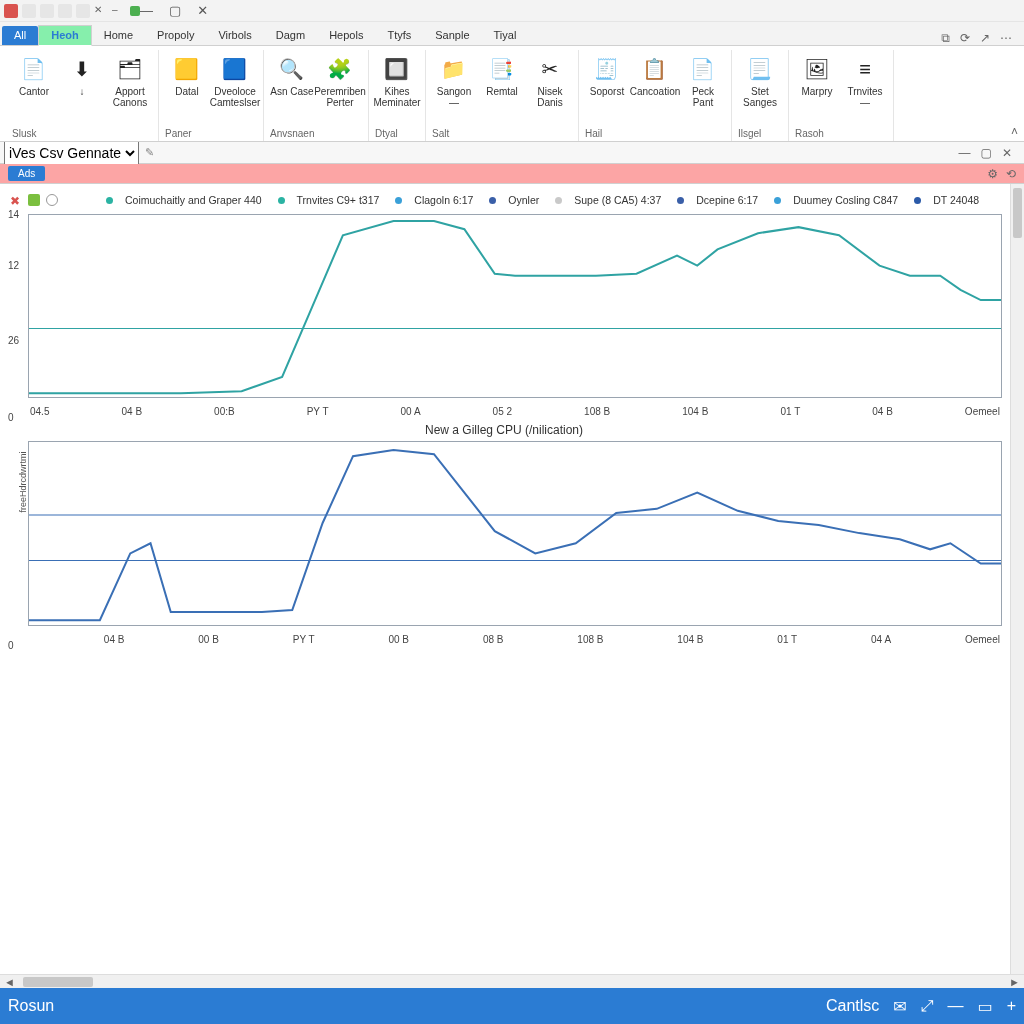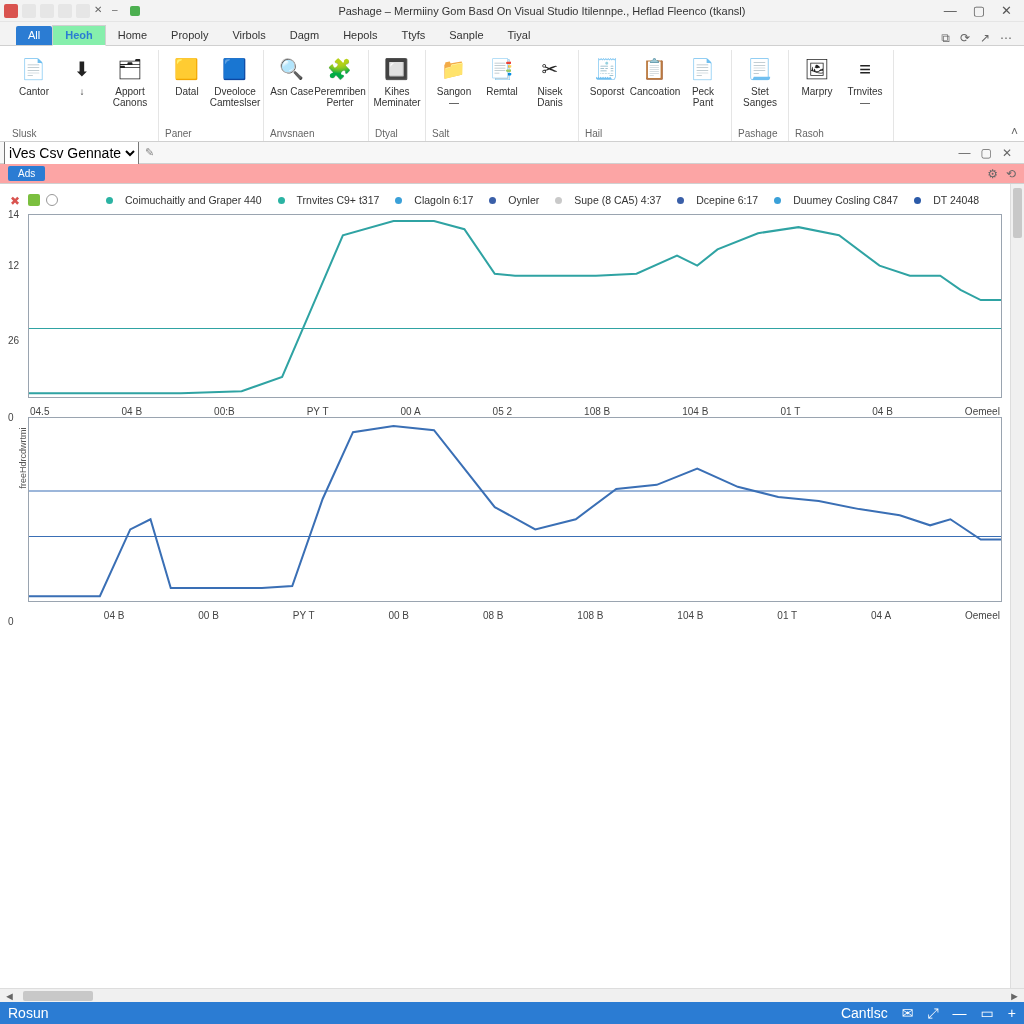--- a/index.html
+++ b/index.html
@@ -28,21 +28,21 @@
   .titlebar .title-text { flex: 1; text-align: center; font-size: 11px; color: #333; }
   .titlebar .win-controls { display: flex; gap: 16px; padding-right: 8px; font-size: 13px; color:#555;}
   .titlebar .win-controls span { cursor: default; }
   
   .tabs {
     height: 24px;
     background: #f3f3f3;
     display: flex;
     align-items: flex-end;
     border-bottom: 1px solid #d0d0d0;
-    padding-left: 16px;
+    padding-left: 2px;
   }
   .tabs .tab {
     padding: 3px 12px 4px;
     font-size: 11px;
     color: #333;
     cursor: default;
   }
   .tabs .tab.file {
     background: #2b7cd3;
     color: #fff;
@@ -217,46 +217,45 @@
   .hscroll {
     height:14px;
     background:#f0f0f0;
     border-top:1px solid #ddd;
     display:flex;
     align-items:center;
   }
   .hscroll .thumb { width:70px;height:10px;background:#c8c8c8;border-radius:2px;margin-left:4px;}
   
   .statusbar {
-    height:22px;
+    height:36px;
     background:#2b7cd3;
     color:#fff;
     display:flex;
     align-items:center;
     padding:0 8px;
-    font-size:14px;
+    font-size:16px;
     gap:14px;
   }
   .statusbar .right { margin-left:auto; display:flex; gap:14px; align-items:center;}
 </style>
 </head>
 <body>
 
 <div class="titlebar">
   <div class="qat">
     <span style="background:#d9534f"></span>
     <span style="background:#e6e6e6"></span>
     <span style="background:#e6e6e6"></span>
     <span style="background:#e6e6e6"></span>
     <span style="background:#e6e6e6"></span>
     <span style="font-size:10px;color:#666">✕</span>
     <span style="font-size:10px;color:#666">–</span>
     <span style="background:#4caf50;width:10px;height:10px"></span>
   </div>
-  <div class="title-text">Pashage – Mermiiny Gom Basd On Visual Studio Itilennpe., Heflad Fleenco (tkansl)</div>
   <div class="win-controls">
     <span>—</span>
     <span>▢</span>
     <span>✕</span>
   </div>
 </div>
 
 <div class="tabs">
   <div class="tab file">All</div>
   <div class="tab active">Heoh</div>
@@ -363,21 +362,21 @@
       </div>
       <div class="group-label">Hail</div>
     </div>
     <div class="group">
       <div class="group-body">
         <div class="btn">
           <div class="ic">📃</div>
           <div class="lbl">Stet Sanges</div>
         </div>
       </div>
-      <div class="group-label">Pashage</div>
+      <div class="group-label">Ilsgel</div>
     </div>
     <div class="group">
       <div class="group-body">
         <div class="btn">
           <div class="ic">🖼</div>
           <div class="lbl">Marpry</div>
         </div>
         <div class="btn">
           <div class="ic">≡</div>
           <div class="lbl">Trnvites —</div>
@@ -472,20 +471,21 @@
           <span>00 A</span>
           <span>05 2</span>
           <span>108 B</span>
           <span>104 B</span>
           <span>01 T</span>
           <span>04 B</span>
           <span>Oemeel</span>
         </div>
     </div>
 
+    <div class="chart-title">New a Gilleg CPU (/nilication)</div>
     <div style="position:relative;margin-left:22px;">
       <div class="yaxis-label">freeHdrcdwrtmi</div>
       <div class="y-tick" style="top:100%">0</div>
       <div class="chart-box">
         <svg viewBox="0 0 960 180" preserveAspectRatio="none">
           <line x1="0" y1="117" x2="960" y2="117" stroke="#3a6fb5" stroke-width="1"></line>
           <line x1="0" y1="72" x2="960" y2="72" stroke="#3a6fb5" stroke-width="1"></line>
           <polyline id="series2" fill="none" stroke="#3a6fb5" stroke-width="2" points="0,176 40,176 70,176 100,110 120,100 140,168 180,168 230,168 260,166 290,80 320,14 360,8 400,12 430,50 460,88 500,110 540,100 580,70 620,66 660,50 700,68 740,78 780,82 820,90 860,96 890,106 910,100 940,120 960,120"></polyline>
         </svg>
       </div>

